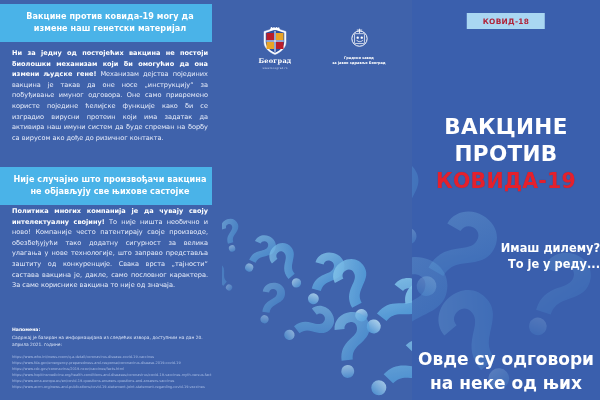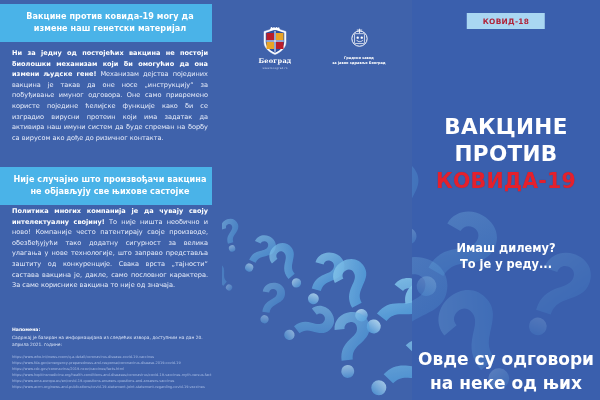--- a/index.html
+++ b/index.html
@@ -196,20 +196,21 @@
     left: 0;
     width: 188px;
     text-align: center;
   }
   #subhead span {
     display: block;
     color: #ffffff;
     font-weight: bold;
     font-size: 11.4px;
     line-height: 1.42;
+    text-align: right;
   }
 
   #tagline {
     position: absolute;
     top: 348px;
     left: 0;
     width: 188px;
     text-align: center;
   }
   #tagline span {

